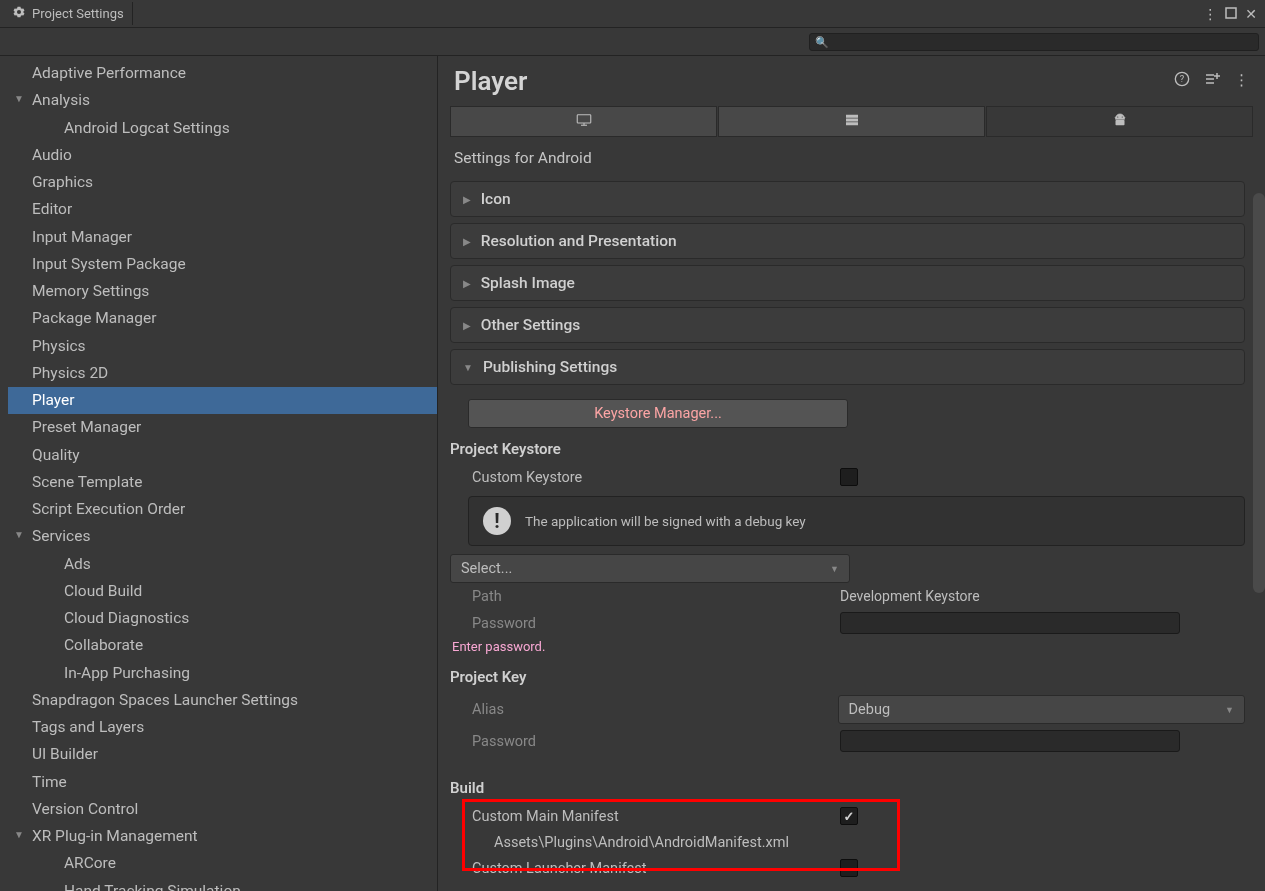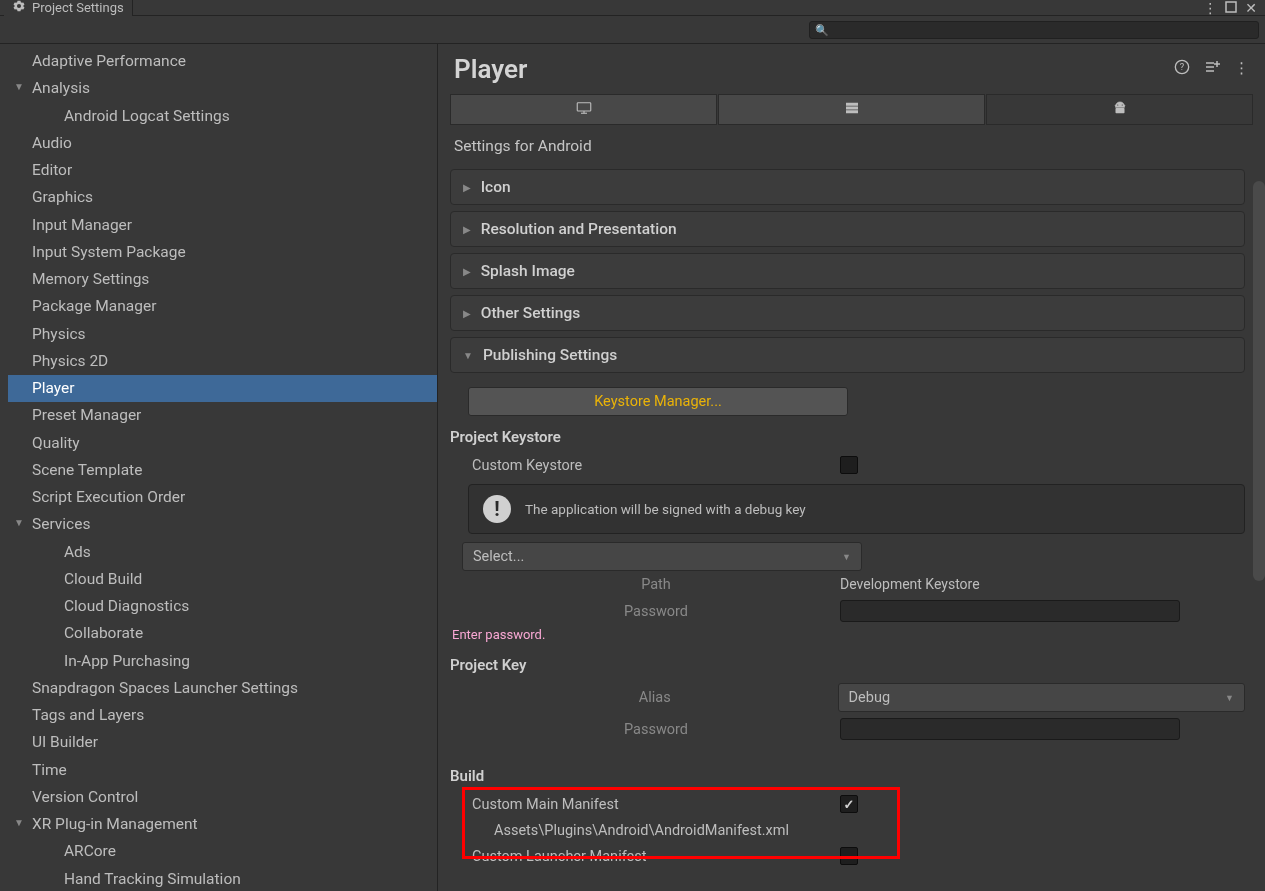--- a/index.html
+++ b/index.html
@@ -1,18 +1,18 @@
 <!DOCTYPE html>
 <html><head>
 <meta charset="utf-8">
 <style>
 * { margin: 0; padding: 0; box-sizing: border-box; font-family: -apple-system, BlinkMacSystemFont, "Segoe UI", Roboto, sans-serif; }
 body { background: #383838; color: #bdbdbd; font-size: 14px; width: 1265px; height: 891px; overflow: hidden; display: flex; flex-direction: column; }
 
-.titlebar { height: 16px; background: #383838; display: flex; align-items: center; padding: 0 4px; border-bottom: 1px solid #232323; }
+.titlebar { height: 28px; background: #383838; display: flex; align-items: center; padding: 0 4px; border-bottom: 1px solid #232323; }
 .tab { background: #383838; padding: 3px 8px; display: flex; align-items: center; gap: 6px; font-size: 13px; border-right: 1px solid #232323; }
 .titlebar-right { margin-left: auto; display: flex; gap: 8px; padding-right: 4px; color: #bdbdbd; }
 .titlebar-icon { cursor: pointer; font-size: 14px; }
 
 .searchbar { height: 28px; background: #383838; display: flex; align-items: center; justify-content: flex-end; padding: 0 6px; border-bottom: 1px solid #232323; }
 .search-input { width: 450px; background: #2a2a2a; border: 1px solid #202020; border-radius: 3px; height: 18px; color: #bdbdbd; padding: 0 22px; font-size: 12px; }
 .search-wrap { position: relative; }
 .search-icon { position: absolute; left: 6px; top: 3px; font-size: 11px; color: #888; }
 
 .content { display: flex; flex: 1; overflow: hidden; }
@@ -34,42 +34,42 @@
 .platform-tab.active { background: #383838; }
 .platform-tab svg { width: 18px; height: 14px; }
 
 .settings-scroll { flex: 1; overflow-y: auto; padding: 0 0 20px 12px; position: relative; }
 .section-title { font-size: 15.5px; padding: 6px 4px 10px 4px; color: #c5c5c5; }
 
 .foldout { background: #3c3c3c; border: 1px solid #2a2a2a; border-radius: 4px; margin: 4px 20px 6px 0; padding: 8px 12px; display: flex; align-items: center; gap: 10px; cursor: pointer; font-size: 15.5px; font-weight: 500; color: #d0d0d0; }
 .foldout-arrow { font-size: 10px; color: #888; }
 
 .foldout-body { padding: 4px 20px 8px 0px; }
-.wide-btn { background: #545454; border: 1px solid #2a2a2a; border-radius: 3px; padding: 5px 0; text-align: center; margin: 4px 0 8px 18px; width: 380px; cursor: pointer; font-size: 14.5px; color: #eab308; }
+.wide-btn { background: #545454; border: 1px solid #2a2a2a; border-radius: 3px; padding: 5px 0; text-align: center; margin: 4px 0 8px 18px; width: 380px; cursor: pointer; font-size: 14.5px; color: #fca5a5; }
 
 .subhead { font-size: 15px; font-weight: 600; color: #d0d0d0; padding: 4px 0 6px 0; }
 
 .row { display: flex; align-items: center; padding: 3px 0; min-height: 26px; }
 .row-label { width: 390px; padding-left: 22px; font-size: 14.5px; color: #bdbdbd; }
 .row-label.l2 { padding-left: 44px; }
 
 .checkbox { width: 18px; height: 18px; background: #1e1e1e; border: 1px solid #0d0d0d; border-radius: 2px; display: inline-flex; align-items: center; justify-content: center; cursor: pointer; }
 .checkbox.checked::after { content: '✓'; color: #d0d0d0; font-size: 13px; font-weight: bold; }
 
 .info-box { background: #323232; border: 1px solid #222; border-radius: 4px; margin: 6px 0 8px 18px; padding: 10px 14px; display: flex; align-items: center; gap: 14px; color: #bdbdbd; font-size: 13.5px; }
 .info-icon { width: 28px; height: 28px; background: #d0d0d0; border-radius: 50%; display: flex; align-items: center; justify-content: center; color: #2a2a2a; font-size: 20px; font-weight: bold; flex-shrink: 0; }
 
 .dropdown { background: #464646; border: 1px solid #2a2a2a; border-radius: 3px; padding: 5px 10px; display: flex; justify-content: space-between; align-items: center; cursor: pointer; font-size: 14.5px; color: #bdbdbd; }
-.dropdown.full { margin-left: 12px; width: 400px; }
+.dropdown.full { margin-left: 0; width: 400px; }
 .dropdown.field { width: 410px; }
 .dropdown-arrow { font-size: 9px; color: #888; }
 
 .text-field { background: #2a2a2a; border: 1px solid #1a1a1a; border-radius: 3px; width: 340px; height: 22px; }
 
-.dim { color: #888; text-align: center; }
+.dim { color: #888; }
 .hint { font-size: 13px; color: #f9a8d4; padding: 2px 0 10px 2px; }
 
 .highlight-box { border: 3px solid #ff0000; position: absolute; pointer-events: none; }
 
 .scroll-indicator { position: absolute; right: 0; top: 50px; width: 12px; height: 400px; background: #4a4a4a; border-radius: 6px; }
 </style>
 </head>
 <body>
 
 <div class="titlebar">
@@ -98,22 +98,22 @@
     <input class="search-input" placeholder="" style="">
   </div>
 </div>
 
 <div class="content">
   <div class="sidebar" id="sidebar">
       <div class="tree-item"><span>Adaptive Performance</span></div>
       <div class="tree-item"><span class="tree-toggle">▼</span><span>Analysis</span></div>
       <div class="tree-item indent1"><span>Android Logcat Settings</span></div>
       <div class="tree-item"><span>Audio</span></div>
+      <div class="tree-item"><span>Graphics</span></div>
       <div class="tree-item"><span>Editor</span></div>
-      <div class="tree-item"><span>Graphics</span></div>
       <div class="tree-item"><span>Input Manager</span></div>
       <div class="tree-item"><span>Input System Package</span></div>
       <div class="tree-item"><span>Memory Settings</span></div>
       <div class="tree-item"><span>Package Manager</span></div>
       <div class="tree-item"><span>Physics</span></div>
       <div class="tree-item"><span>Physics 2D</span></div>
       <div class="tree-item selected"><span>Player</span></div>
       <div class="tree-item"><span>Preset Manager</span></div>
       <div class="tree-item"><span>Quality</span></div>
       <div class="tree-item"><span>Scene Template</span></div>

